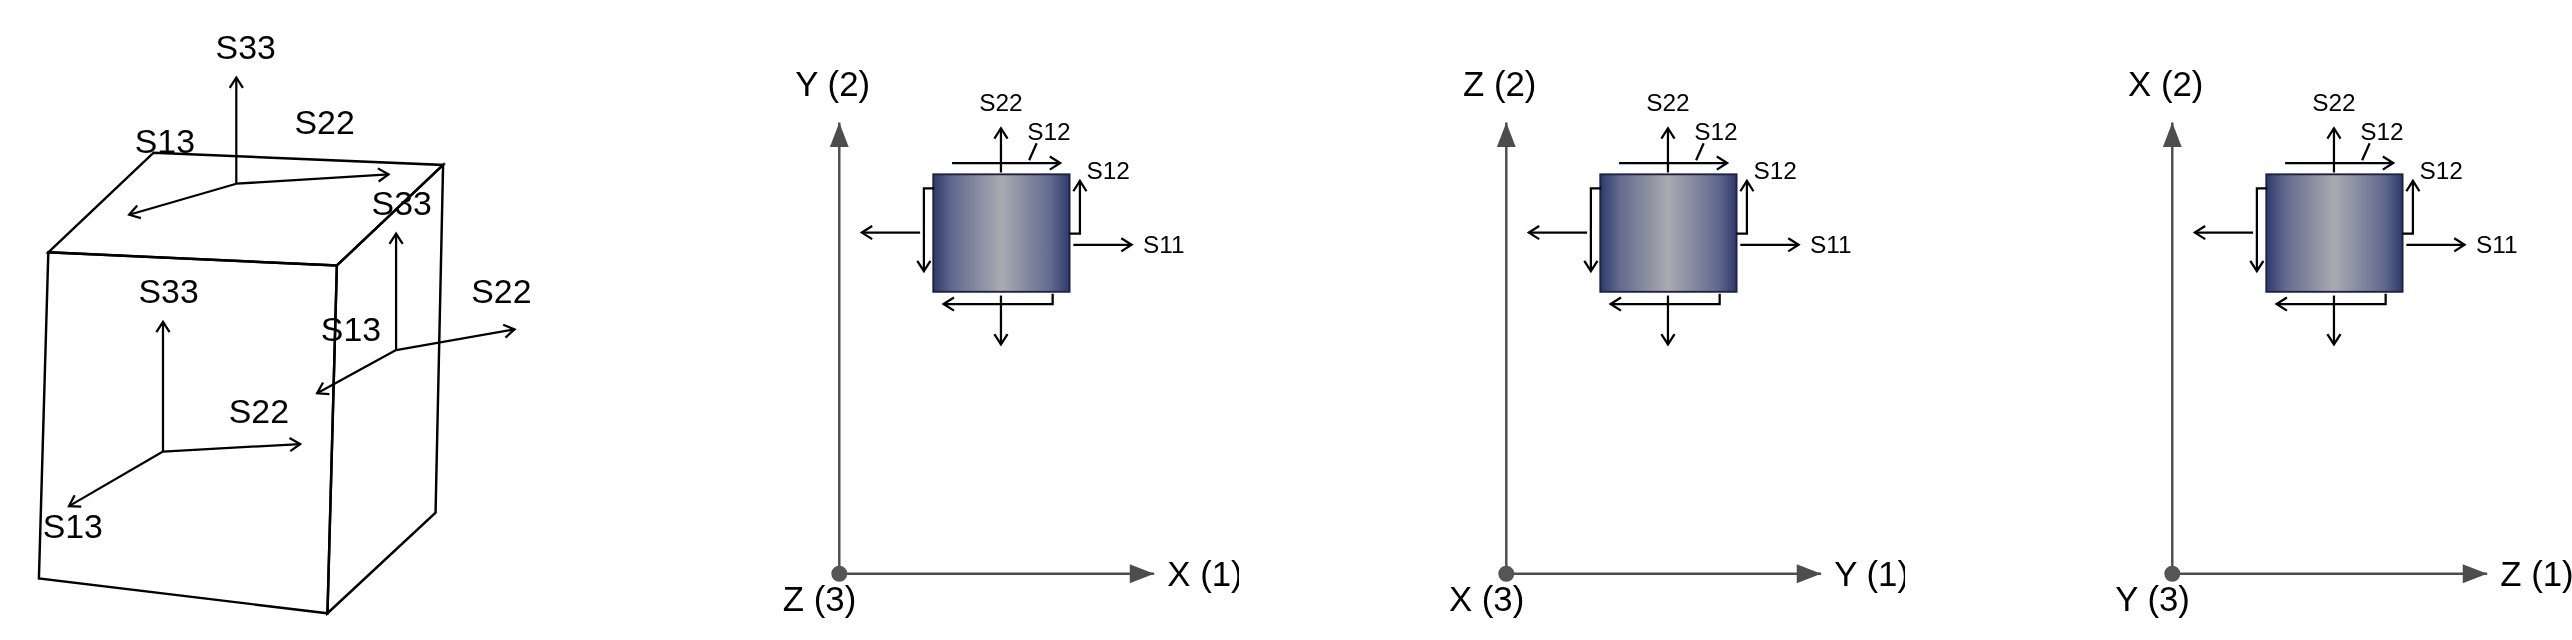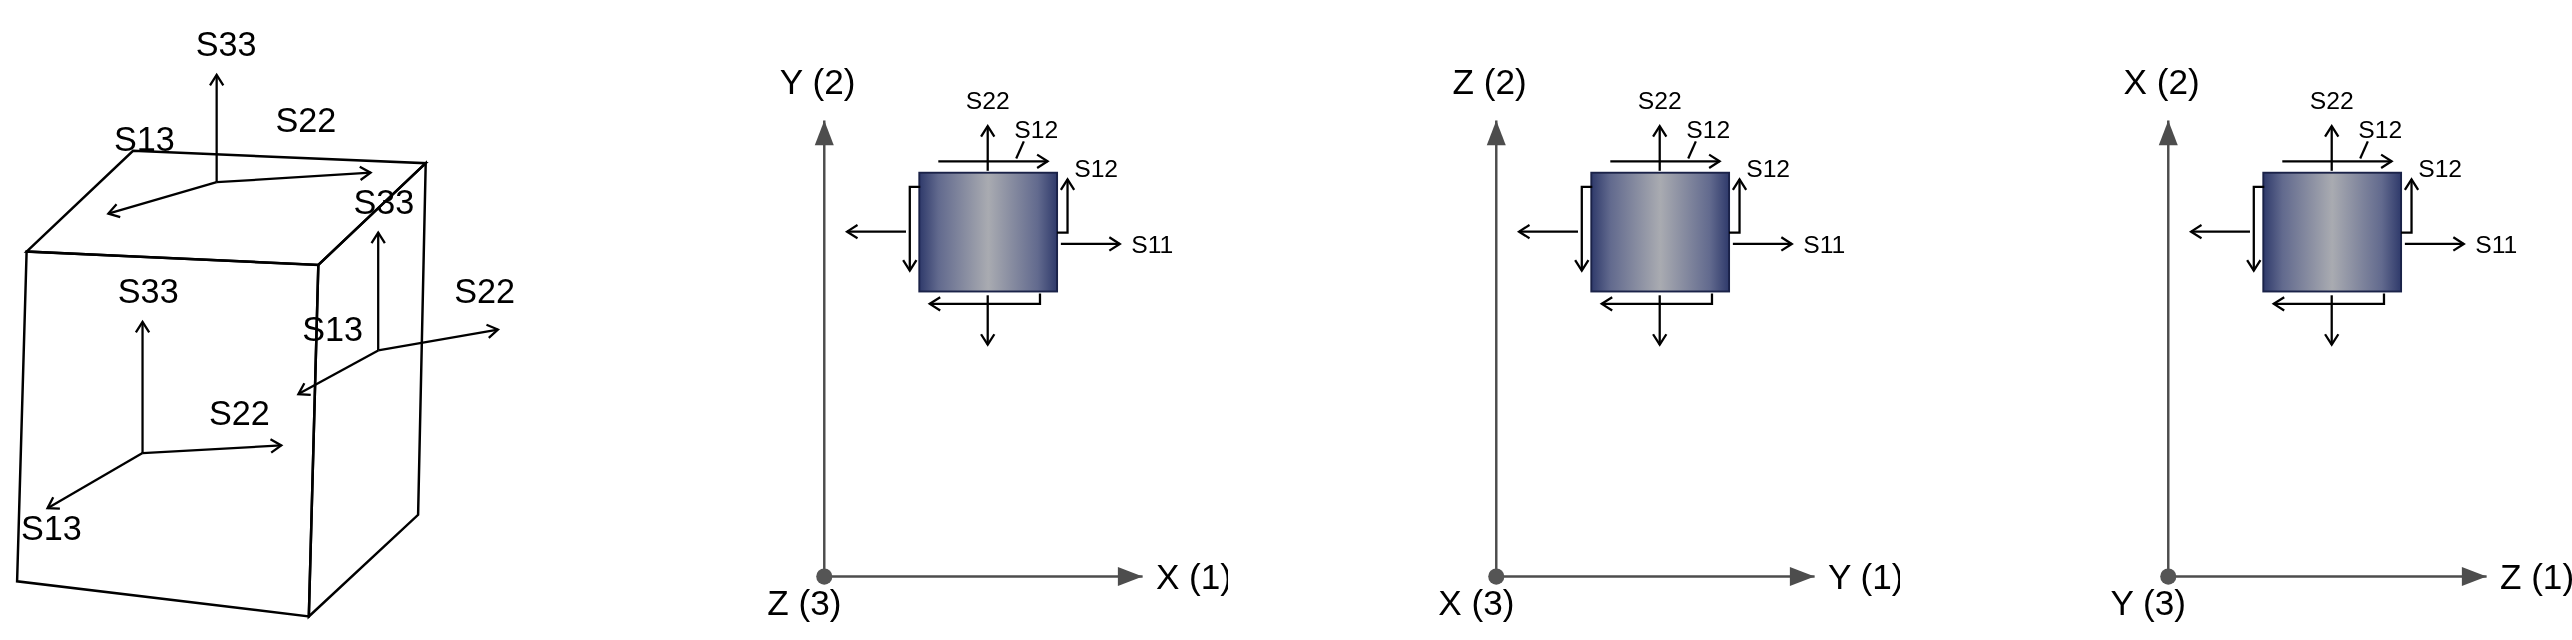--- a/index.html
+++ b/index.html
@@ -1,17 +1,17 @@
 <!DOCTYPE html>
 <html><head>
 <meta charset="utf-8">
 <style>
   html,body{margin:0;padding:0;background:#ffffff;}
   body{width:2572px;height:640px;overflow:hidden;font-family:"Liberation Sans",sans-serif;}
-  .wrap{display:flex;align-items:flex-start;padding-left:0;gap:44px;}
+  .wrap{display:flex;align-items:flex-start;padding-left:22px;gap:44px;}
   svg{display:block;}
   svg text{fill:#000;font-family:"Liberation Sans",sans-serif;}
   .cube-svg{width:570px;height:640px;}
   .panel{width:520px;height:640px;}
   .gap1{margin-left:148px;}
   .gap{margin-left:134px;}
   .cube-lbl text{font-size:36px;text-anchor:middle;}
   .axlbl{font-size:37px;}
   .slbl text{font-size:26px;}
   .stress line,.stress path{stroke:#000;stroke-width:2.4;fill:none;}

